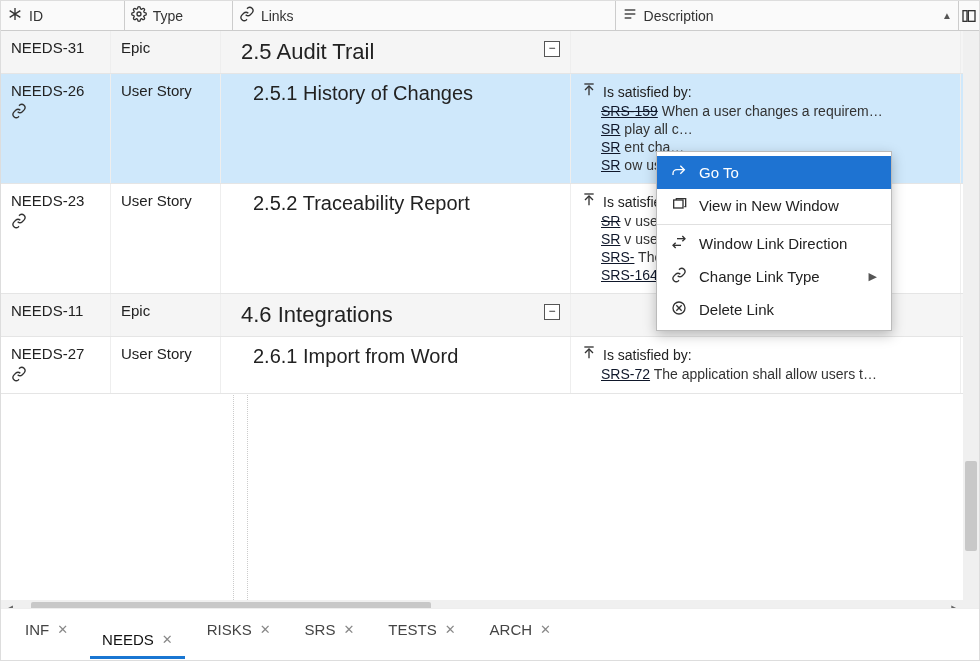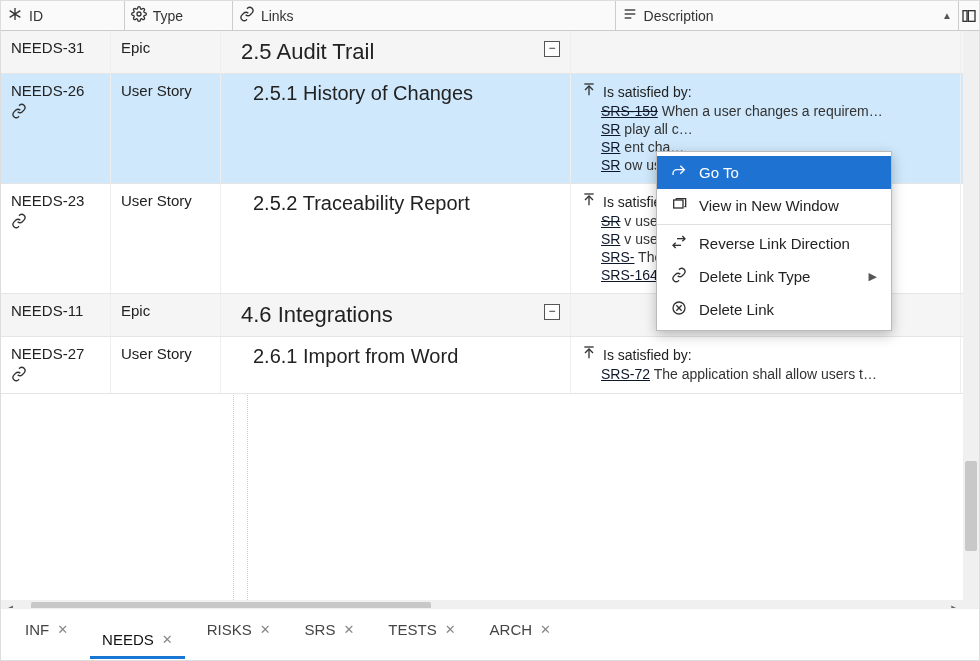--- a/index.html
+++ b/index.html
@@ -219,30 +219,30 @@
     </div>
     <div class="cm-item">
       <span>
         <svg class="svgicon" viewBox="0 0 24 24" fill="none" stroke="#333" stroke-width="2">
             <path d="M17 3l4 4-4 4"></path>
             <path d="M21 7H9"></path>
             <path d="M7 21l-4-4 4-4"></path>
             <path d="M3 17h12"></path>
           </svg>
       </span>
-      <span>Reverse Link Direction</span>
+      <span>Window Link Direction</span>
     </div>
     <div class="cm-item">
       <span>
         <svg class="svgicon" viewBox="0 0 24 24" fill="none" stroke="#333" stroke-width="2">
             <path d="M10 13a5 5 0 0 0 7 0l3-3a5 5 0 0 0-7-7l-1 1"></path>
             <path d="M14 11a5 5 0 0 0-7 0l-3 3a5 5 0 0 0 7 7l1-1"></path>
           </svg>
       </span>
-      <span>Delete Link Type</span>
+      <span>Change Link Type</span>
       <span class="chev">▶</span>
     </div>
     <div class="cm-item">
       <span>
         <svg class="svgicon" viewBox="0 0 24 24" fill="none" stroke="#333" stroke-width="2">
             <circle cx="12" cy="12" r="9"></circle>
             <line x1="8" y1="8" x2="16" y2="16"></line>
             <line x1="16" y1="8" x2="8" y2="16"></line>
           </svg>
       </span>

